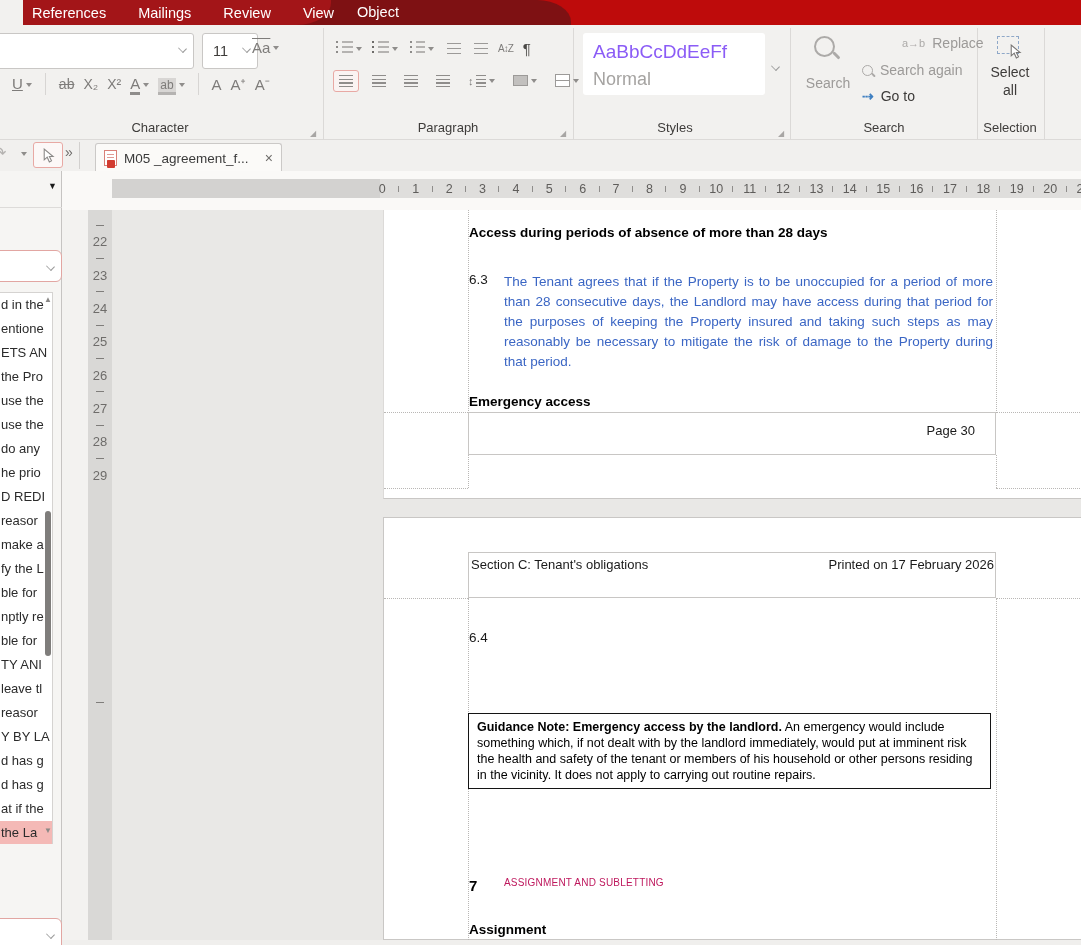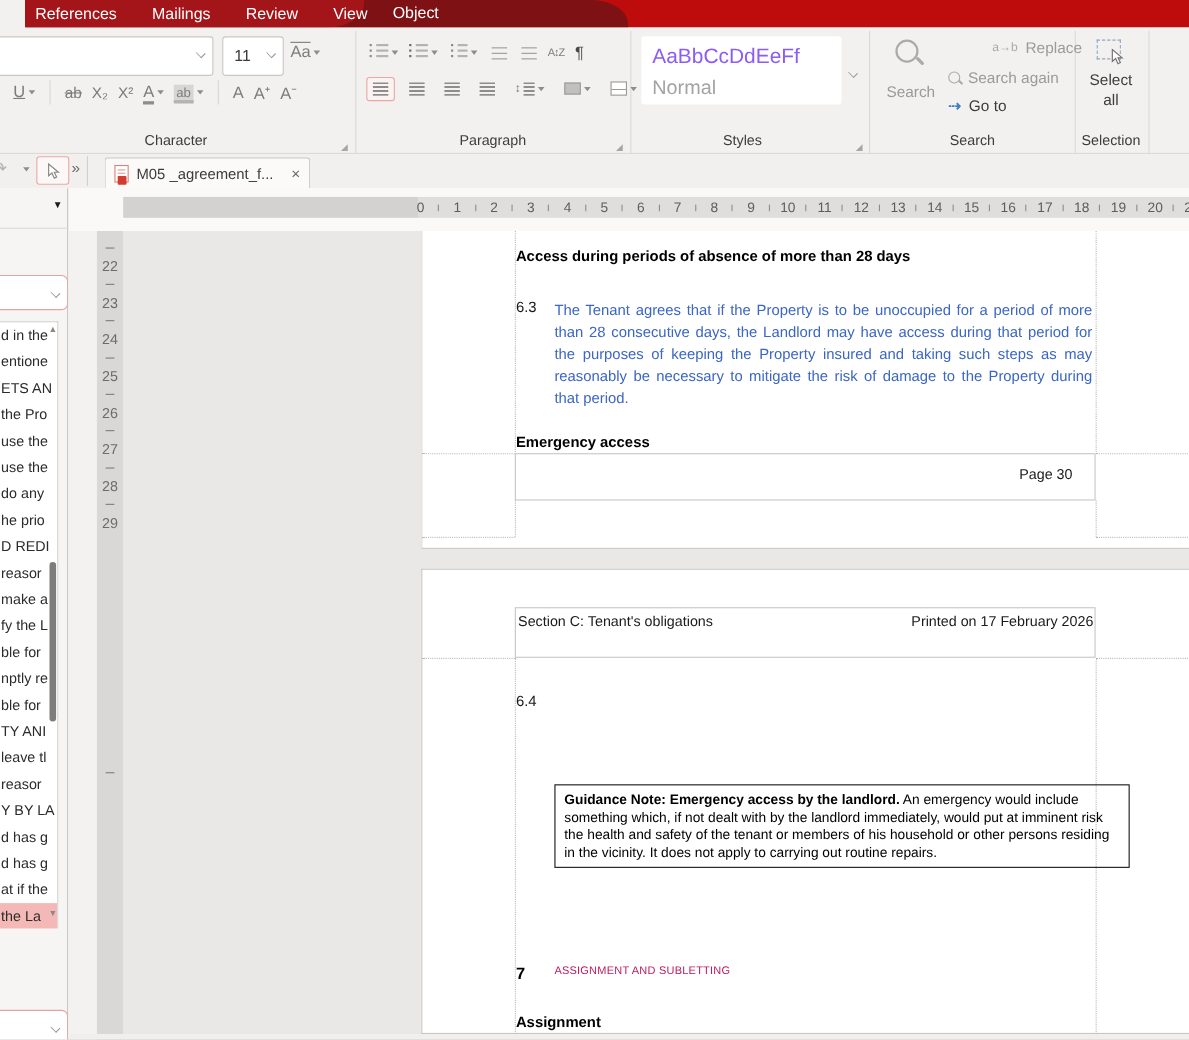--- a/index.html
+++ b/index.html
@@ -86,21 +86,21 @@
   .canvas { position:absolute; left:112px; top:210px; width:969px; height:735px; background:#E9E8E6; }
   .page { position:absolute; left:383px; width:698px; background:#fff; }
   .page1 { top:210px; height:289px; border-bottom:1px solid #C9C7C5; border-left:1px solid #DCDAD8; }
   .page2 { top:517px; height:423px; border:1px solid #C9C7C5; border-right:none; }
   .vdot { position:absolute; width:1px; border-left:1px dotted #B9B7B5; }
   .hdot { position:absolute; height:1px; border-top:1px dotted #B9B7B5; }
   .doc-h { position:absolute; font-size:13.5px; font-weight:bold; color:#000; }
   .clause-num { position:absolute; font-size:13.5px; color:#1A1A1A; }
   .clause-body { position:absolute; width:489px; font-size:13.5px; line-height:20px; color:#3B66C4; text-align:justify; }
   .hf-box { position:absolute; left:84px; width:528px; border:1px solid #C8C6C4; background:#fff; font-size:13px; color:#1A1A1A; }
-  .guidance { position:absolute; left:84px; width:523px; border:1.5px solid #141414; padding:5px 8px; font-size:12.5px; line-height:16px; color:#000;margin-left:36px; }
+  .guidance { position:absolute; left:84px; width:523px; border:1.5px solid #141414; padding:5px 8px; font-size:12.5px; line-height:16px; color:#000; }
   .sec7-title { position:absolute; font-size:10px; color:#be185d; letter-spacing:.2px; }
   .bottom-strip { position:absolute; left:62px; top:940px; width:1019px; height:5px; background:#F0EFED; }
 </style>
 </head>
 <body>
 
 <div id="app">
 
   <div class="menubar">
     <div class="menu-shape-maroon"></div>
@@ -123,21 +123,21 @@
     <div class="rdiv" style="left:1044px"></div>
 
     <div class="combo" style="left:-4px; top:8px; width:198px; height:36px;">
       <span style="position:absolute;left:10px;top:9px;font-size:14px;color:#444"></span>
       <i class="chev"></i>
     </div>
     <div class="combo" style="left:202px; top:8px; width:56px; height:36px;">
       <span style="position:absolute;left:10px;top:9px;font-size:14.5px;color:#3E3C3A">11</span>
       <i class="chev"></i>
     </div>
-    <div class="tool-row" style="left:264px; top:14px;">
+    <div class="tool-row" style="left:252px; top:14px;">
       <span class="glyph" style="font-size:15px; text-decoration:overline;">Aa</span>
         <i class="dd"></i>
     </div>
     <div class="tool-row" style="left:12px; top:48px; gap:9px;">
       <span><span class="glyph" style="text-decoration:underline;font-size:15px">U</span><i class="dd"></i></span>
       <i class="vsep"></i>
       <span class="glyph" style="text-decoration:line-through">ab</span>
       <span class="glyph">X₂</span>
       <span class="glyph">X²</span>
       <span><span class="glyph" style="font-size:15px; border-bottom:3px solid #8F8D8B;">A</span><i class="dd"></i></span>

